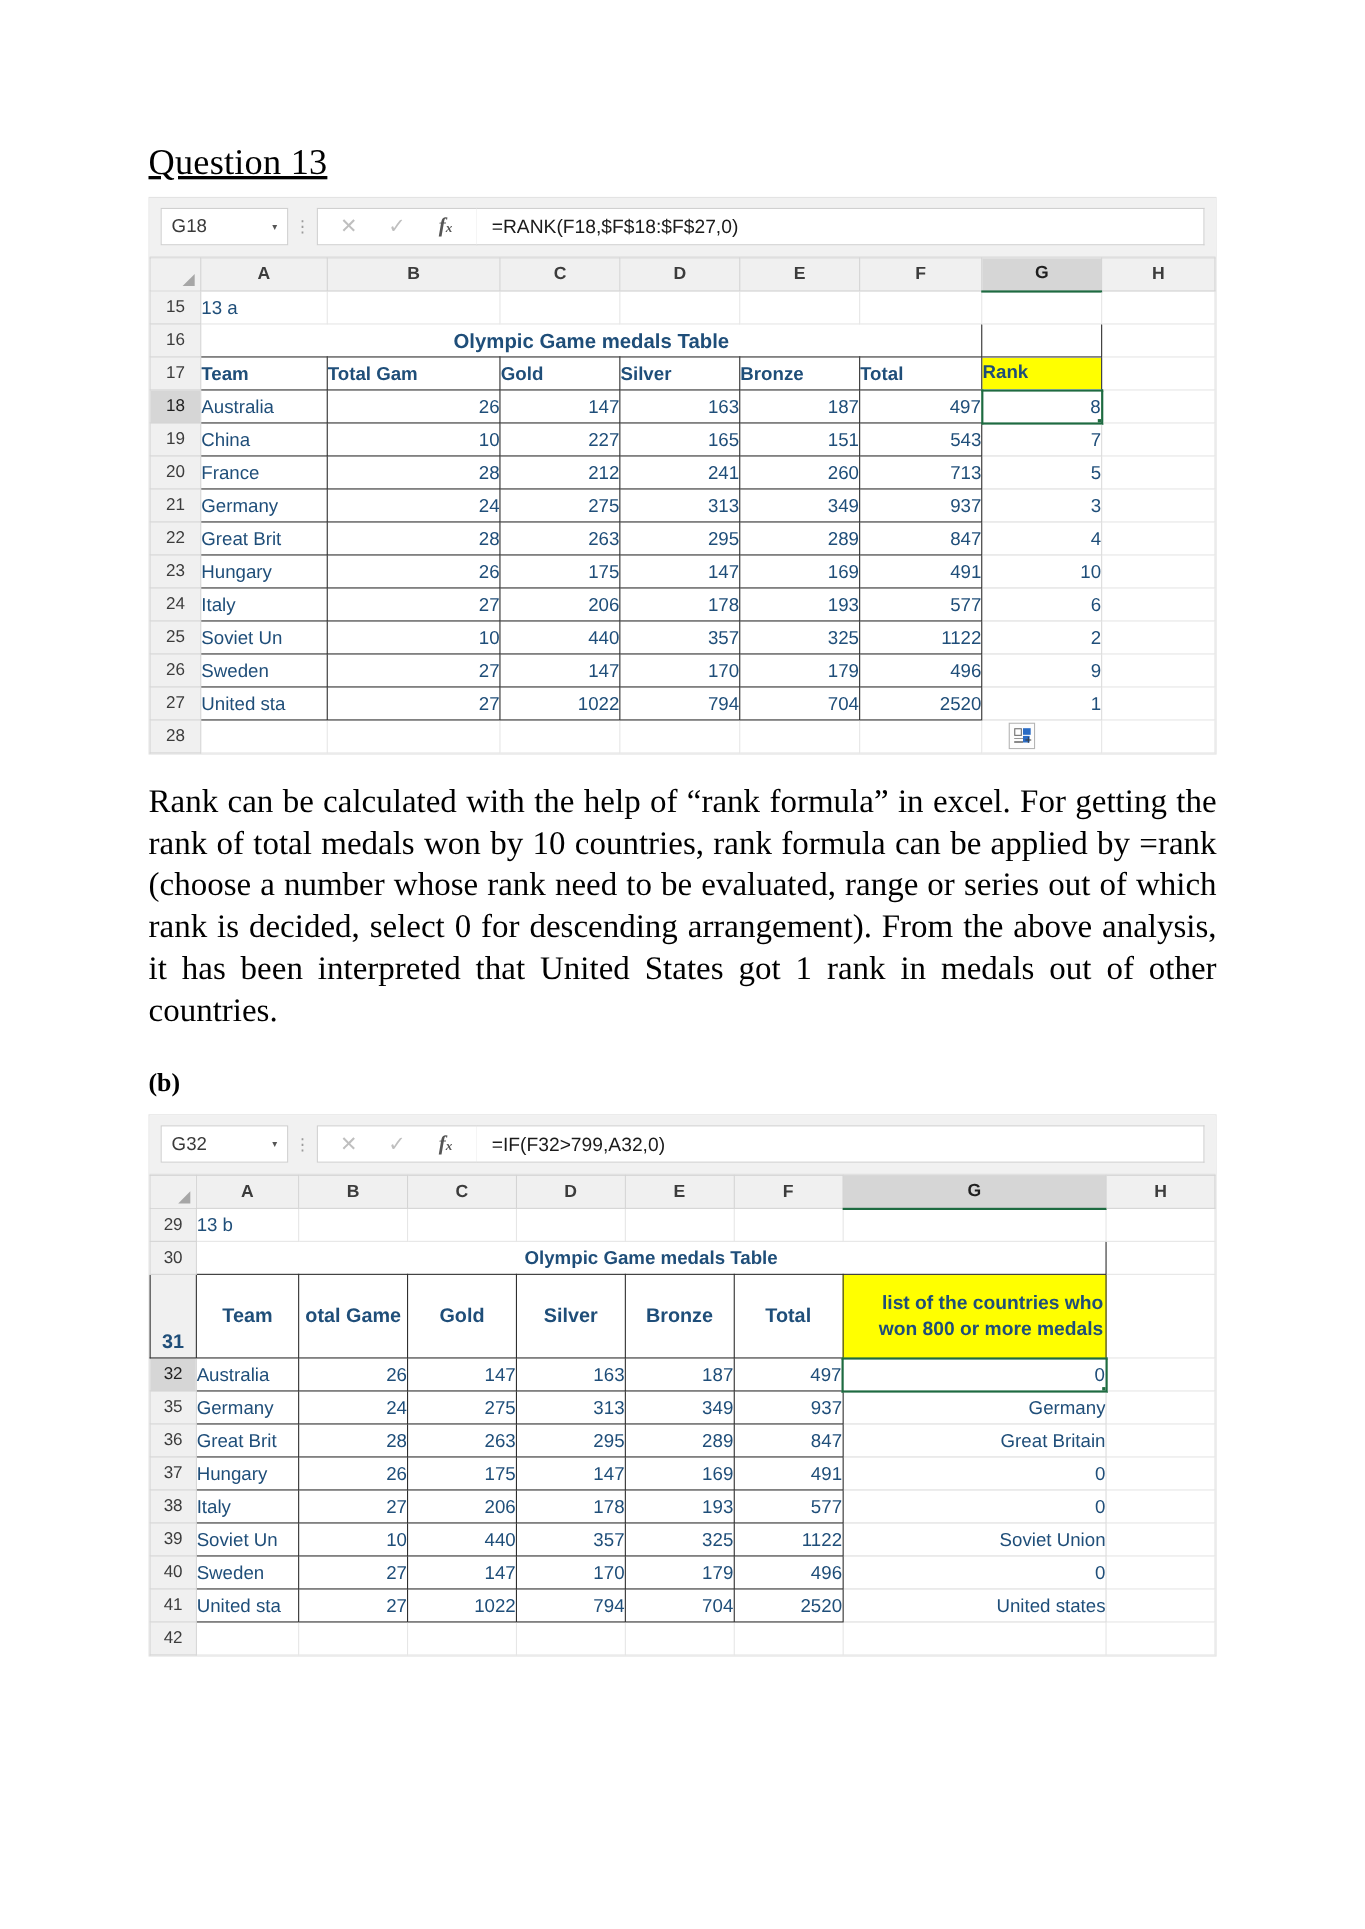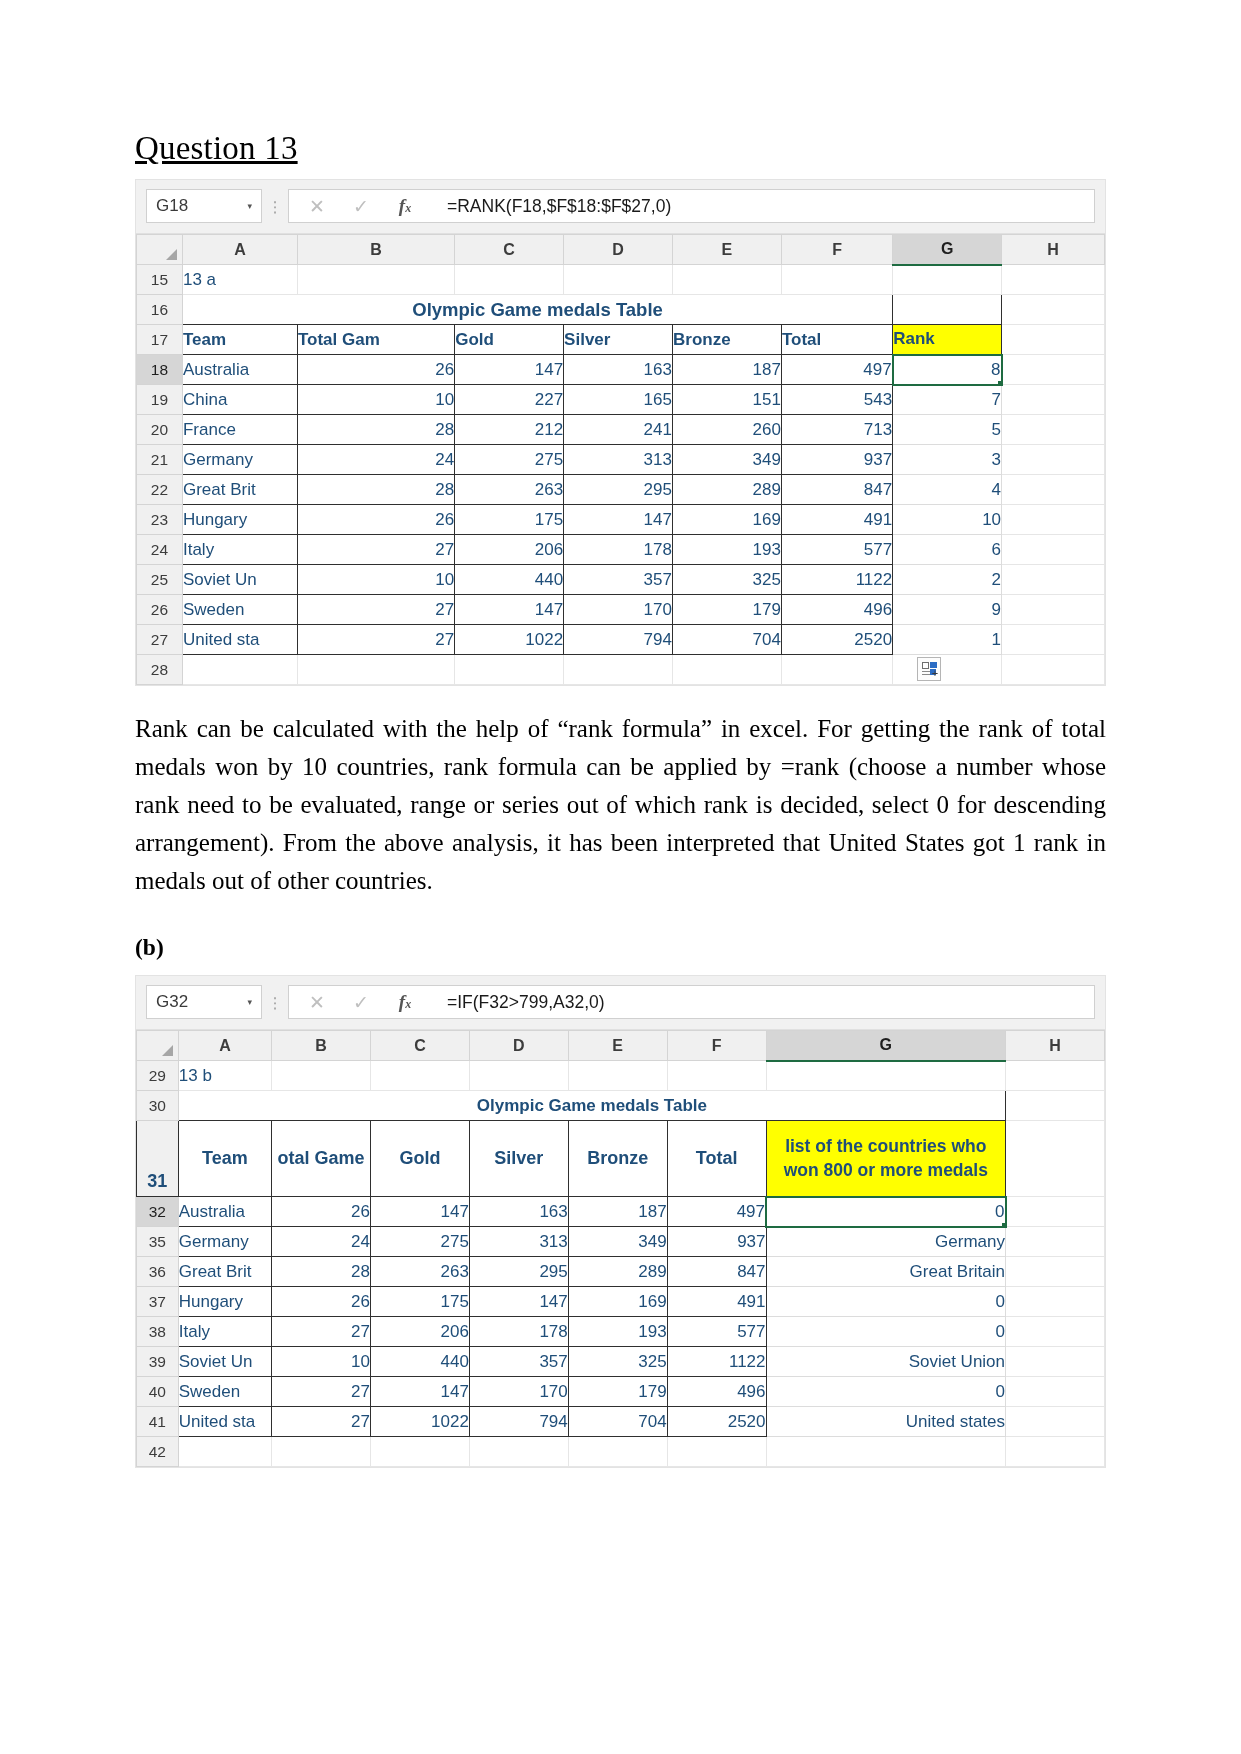--- a/index.html
+++ b/index.html
@@ -15,21 +15,21 @@
   
   .q-title {
     font-family:"Liberation Serif", serif;
     font-size:33px;
     text-decoration:underline;
     margin:0 0 12px 0;
     letter-spacing:0.2px;
   }
   .prose {
     font-family:"Liberation Serif", serif;
-    font-size:25px;
+    font-size:30px;
     line-height:38px;
     text-align:justify;
     margin:24px 0 0 0;
   }
   .label-b {
     font-family:"Liberation Serif", serif;
     font-size:23.5px;
     font-weight:bold;
     margin:34px 0 14px 0;
   }
@@ -158,21 +158,21 @@
      background:repeating-linear-gradient(to bottom,#8a8a8a 0 1px,transparent 1px 3px); }
 
   
   .xl2 .cell { font-size:17px; }
   .hdr2 td {
     font-weight:bold; color:#1f4e79; text-align:center;
     border:1px solid #2f2f2f; height:76px;
     font-family:"Liberation Sans", sans-serif; font-size:18px;
   }
   .hdr2 td.yellowwrap {
-    background:#ffff00; text-align:center; padding:0 13px;
+    background:#ffff00; text-align:right; padding:0 2px;
     white-space:normal; line-height:24px; font-size:17.5px;
   }
   .hdr2 td.teamcell { }
 </style>
 </head>
 <body>
 
 <div class="page">
 
   <div class="q-title">Question 13</div>

